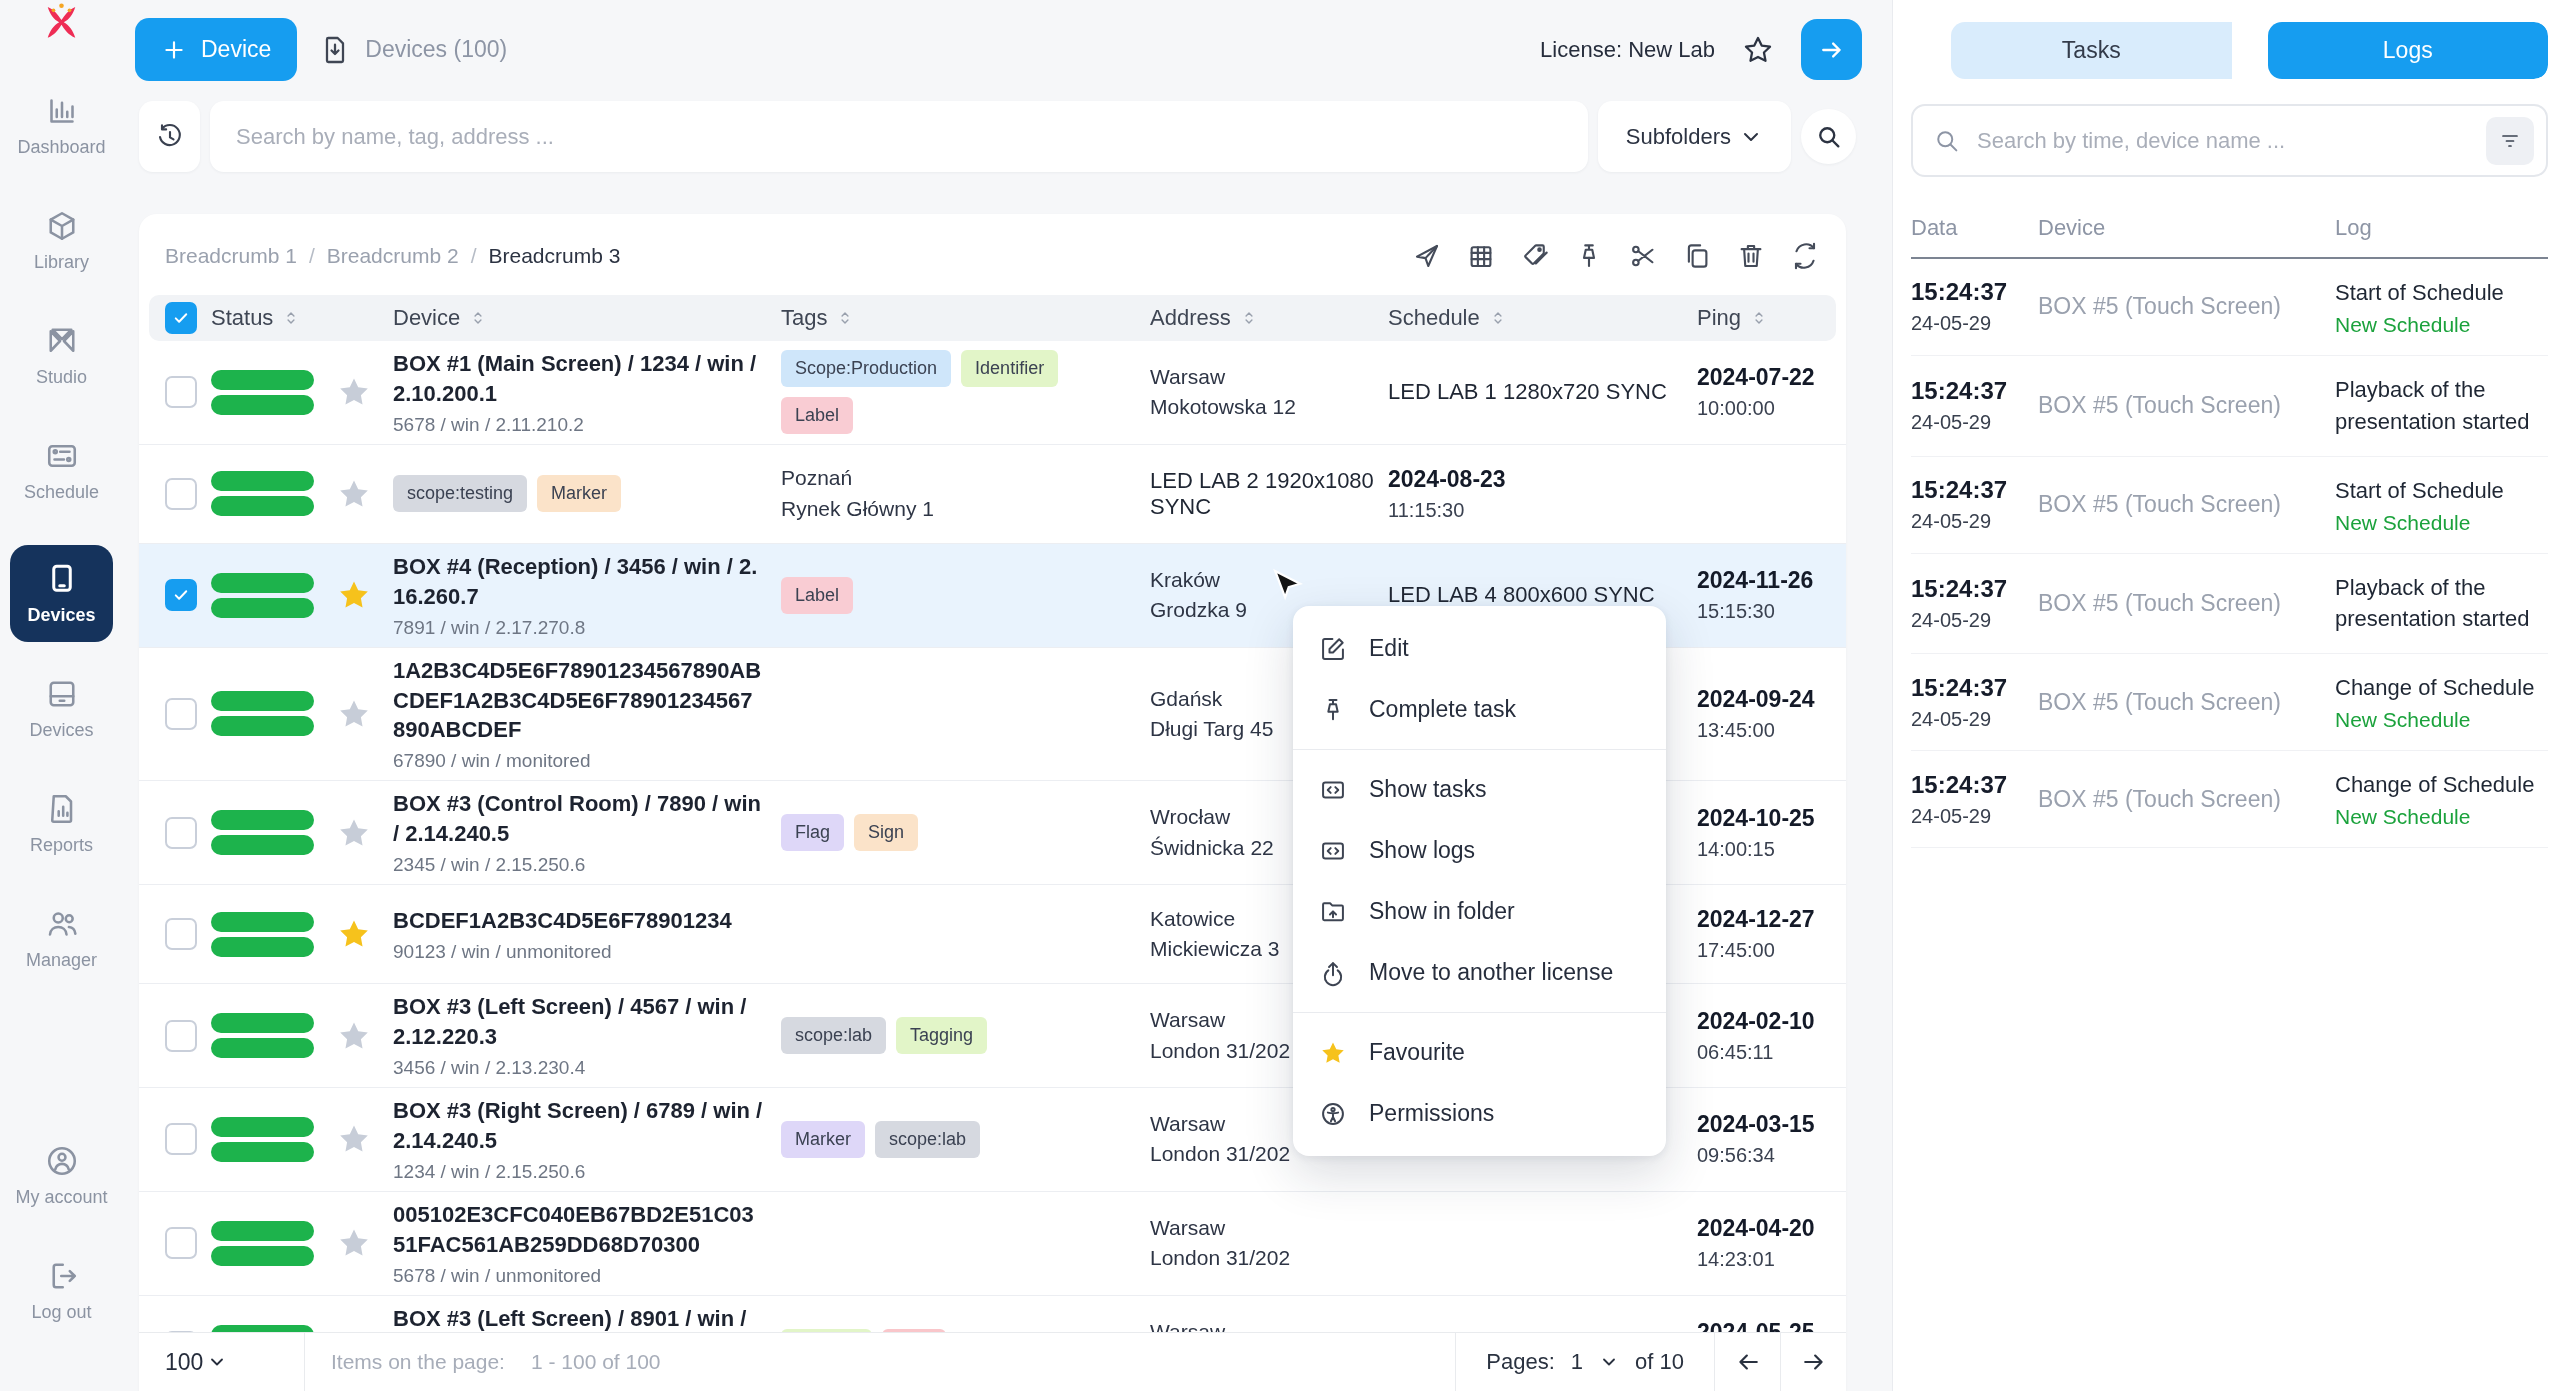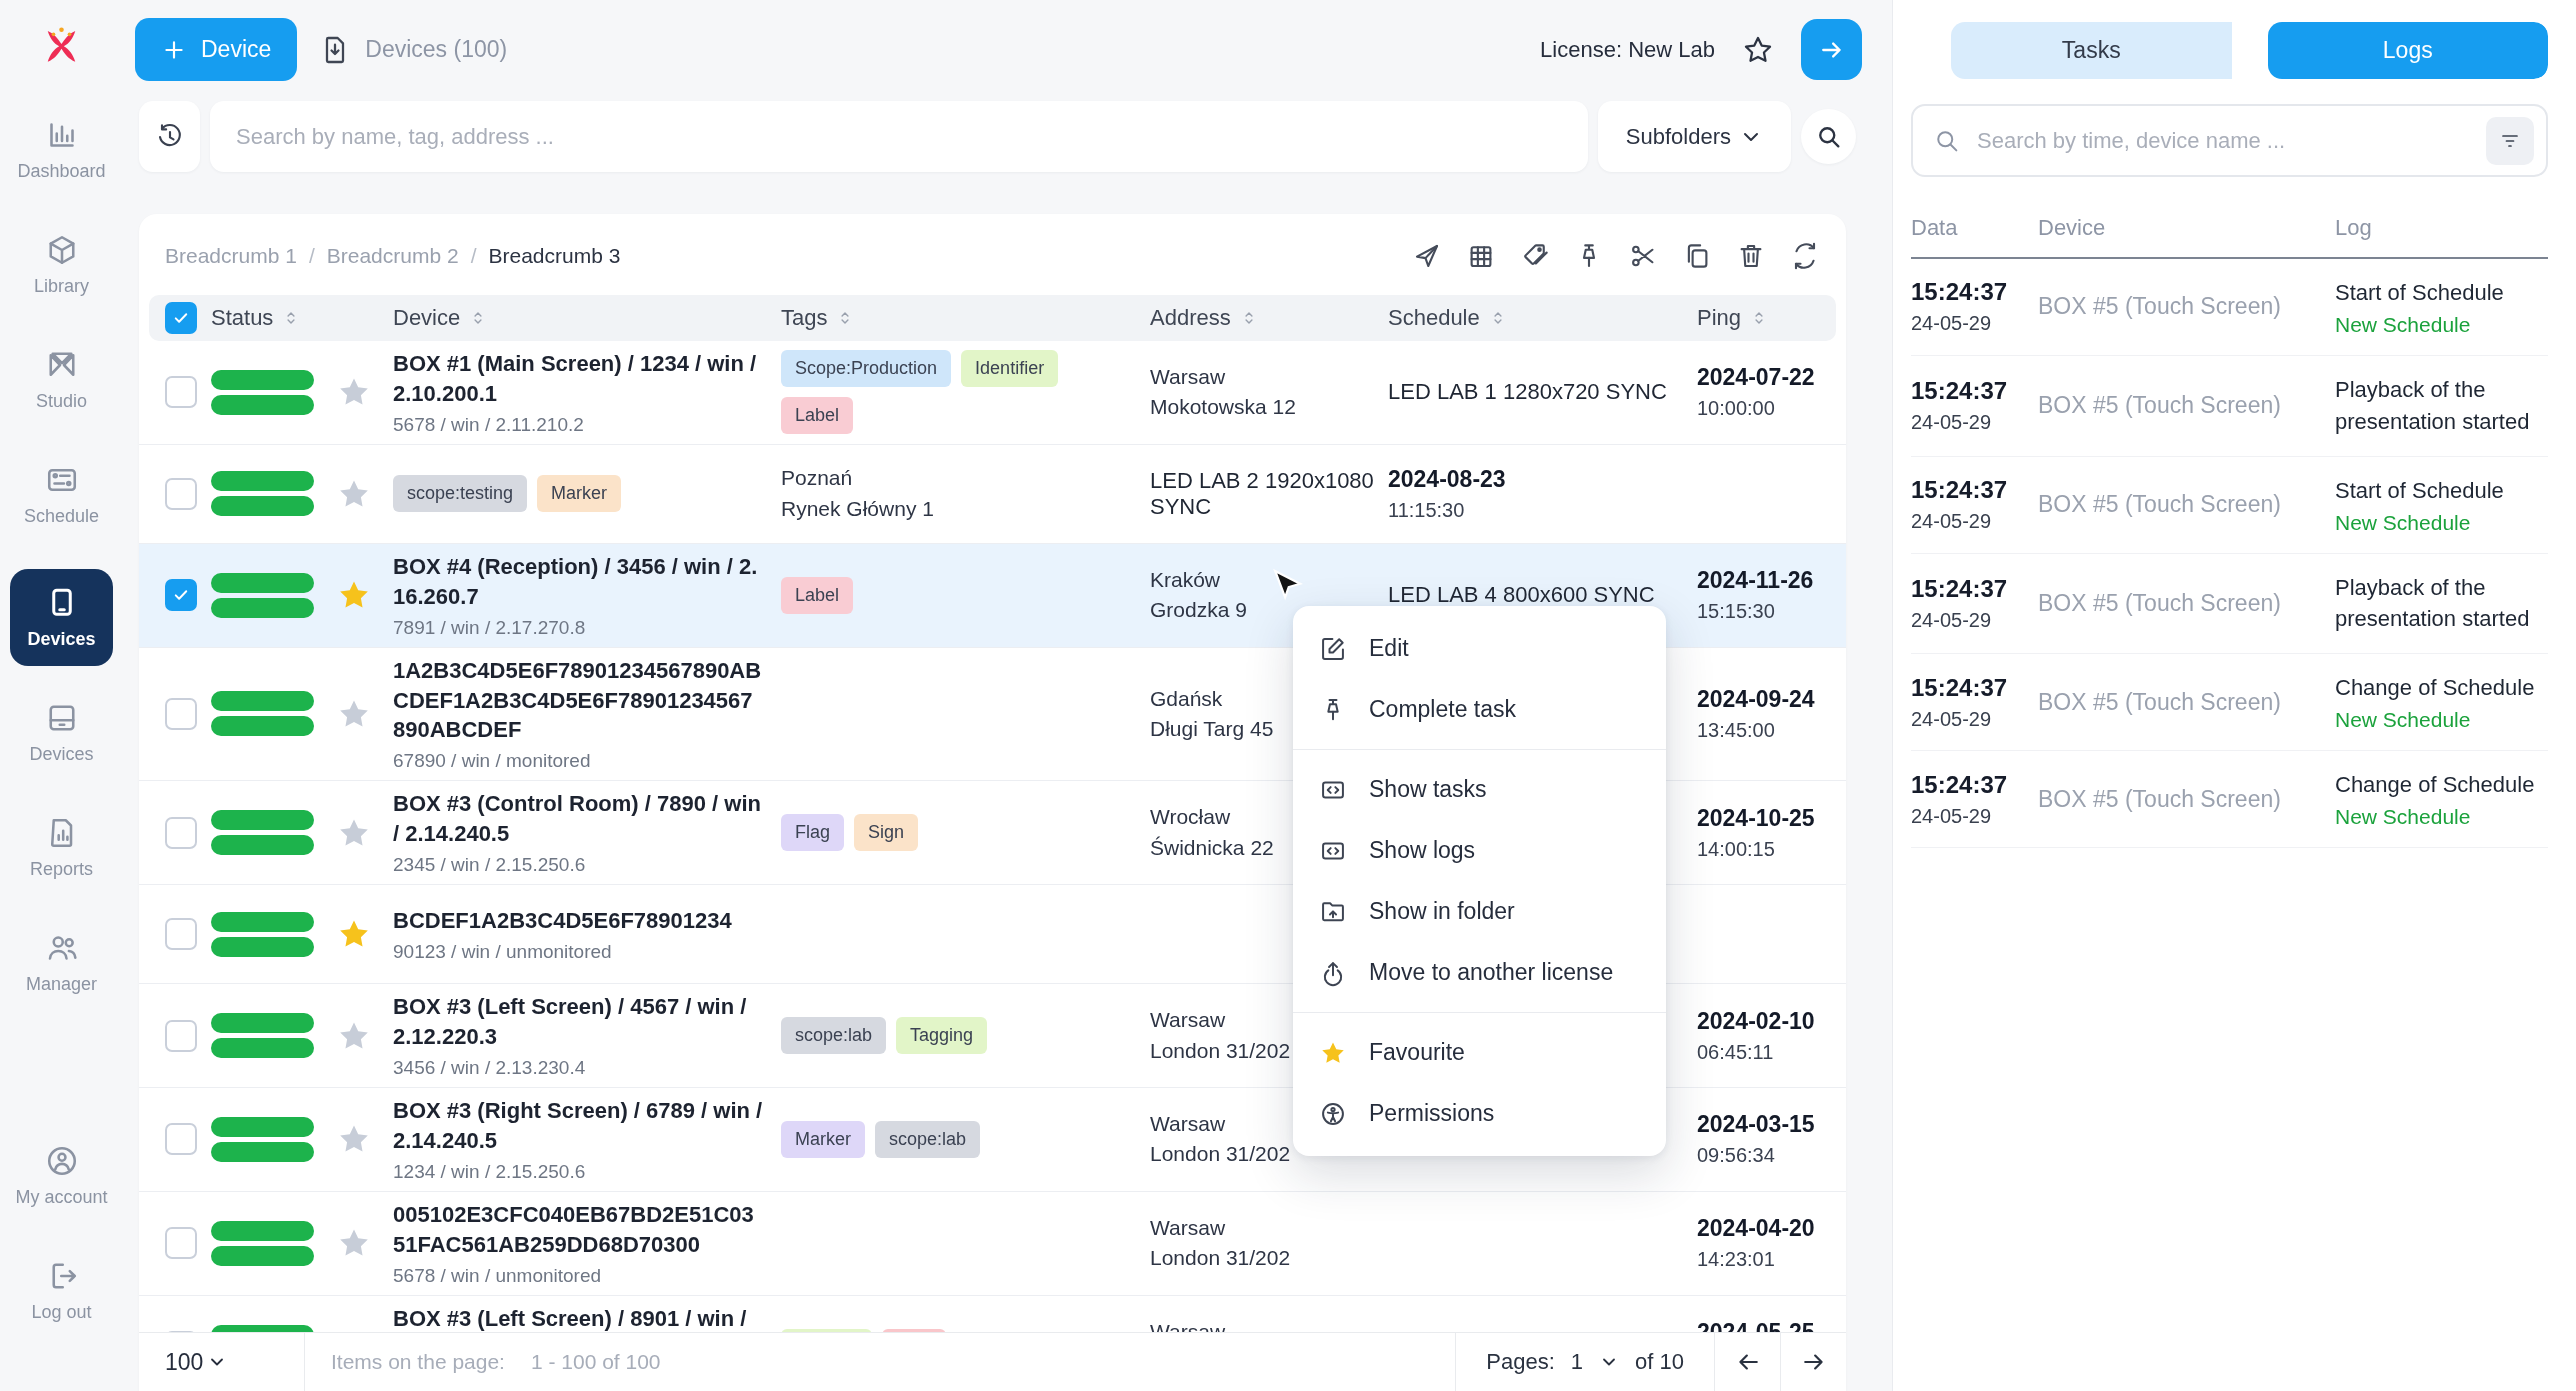--- a/index.html
+++ b/index.html
@@ -1,21 +1,21 @@
 <!DOCTYPE html>
 <html><head>
 <meta charset="utf-8">
 <style>
   html,body{margin:0;padding:0;}
   body{font-family:"Liberation Sans", sans-serif; background:#f6f7f9; -webkit-font-smoothing:antialiased;}
   .app{position:relative;width:2576px;height:1391px;display:flex;overflow:hidden;background:#f6f7f9;}
   .ic{stroke:currentColor;fill:none;stroke-width:1.7;stroke-linecap:round;stroke-linejoin:round;display:block;}
 
   
-  .sidebar{width:123px;flex:0 0 123px;display:flex;flex-direction:column;align-items:center;padding-top:24px;}
+  .sidebar{width:123px;flex:0 0 123px;display:flex;flex-direction:column;align-items:center;}
   .logo{width:55px;height:55px;margin-bottom:30px;}
   .side-nav{display:flex;flex-direction:column;align-items:center;width:100%;}
   .side-item{display:flex;flex-direction:column;align-items:center;gap:8px;color:#8b93a2;margin-bottom:34px;cursor:pointer;width:103px;padding:8px 0;border-radius:18px;}
   .side-item .ic{width:36px;height:36px;}
   .side-item span{font-size:18px;}
   .side-item.active{background:#15335c;color:#ffffff;padding:16px 0;margin-bottom:26px;}
   .side-item.active span{font-weight:700;}
   .side-bottom{margin-top:auto;display:flex;flex-direction:column;align-items:center;padding-bottom:26px;}
 
   
@@ -660,20 +660,24 @@
             <div class="c-star">
               <svg class="ic star-yellow" viewBox="0 0 36 36" width="36" height="36">
                 <use href="#i-star-f"></use>
               </svg>
             </div>
             <div class="c-dev">
               <div class="devname">BCDEF1A2B3C4D5E6F78901234</div>
               <div class="devsub">90123 / win / unmonitored</div>
             </div>
             <div class="c-tags"></div>
+            <div>
+              <div class="addr">Katowice</div>
+              <div class="addr">Mickiewicza 3</div>
+            </div>
             <div class="sched"></div>
             <div>
               <div class="pdate">2024-12-27</div>
               <div class="ptime">17:45:00</div>
             </div>
           </div>
           <div class="trow tgrid">
             <div>
               <span class="cb"></span>
             </div>

